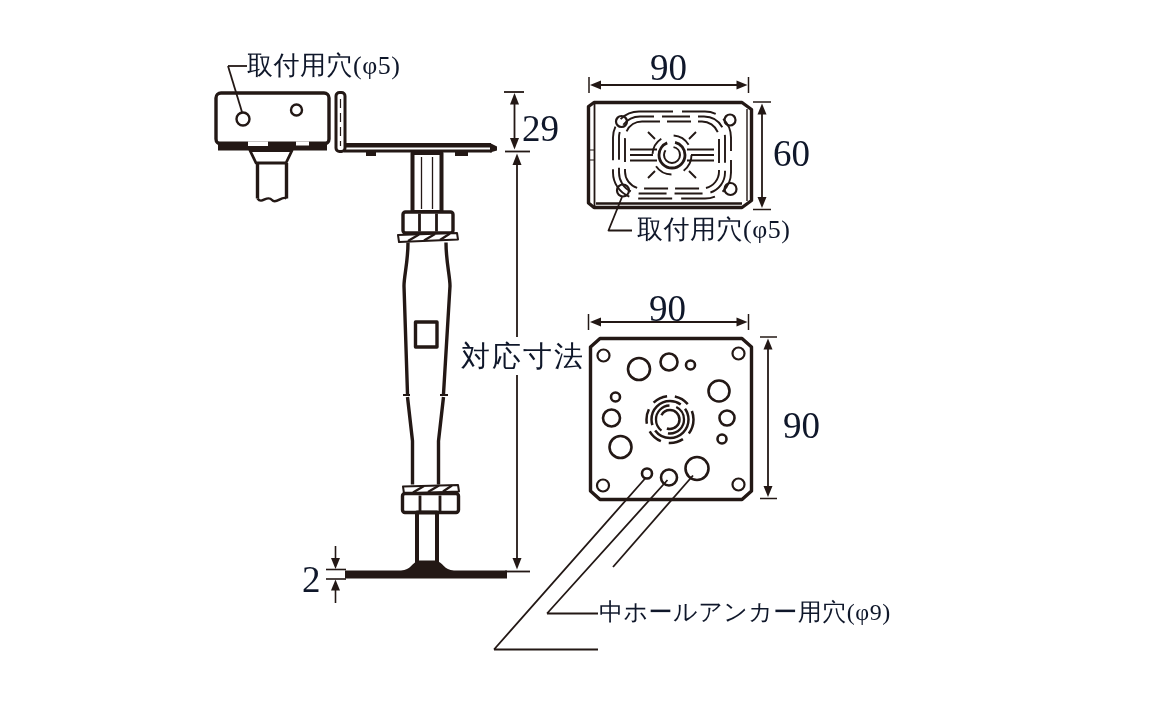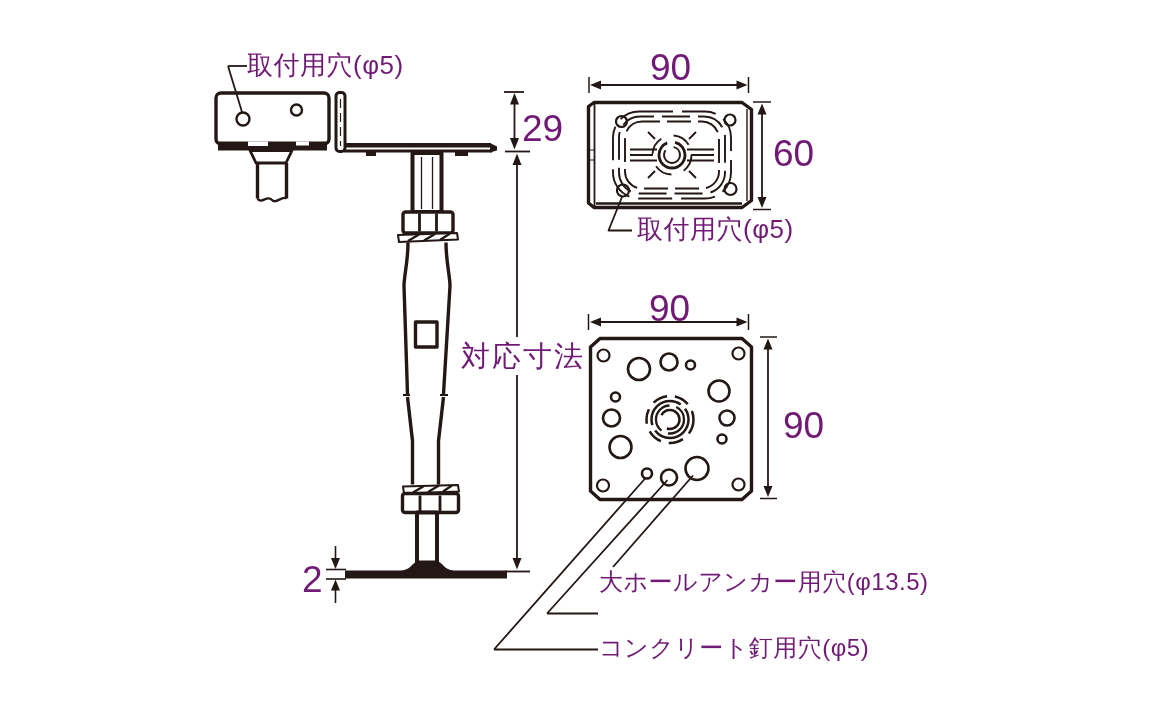--- a/index.html
+++ b/index.html
@@ -1,21 +1,21 @@
 <!DOCTYPE html>
 <html><head>
 <meta charset="utf-8">
 <style>
   * { margin:0; padding:0; box-sizing:border-box; }
   html,body { width:1160px; height:717px; background:#ffffff; overflow:hidden; }
   #stage { position:relative; width:1160px; height:717px; background:#ffffff;
            font-family:"DejaVu Sans","Liberation Sans",sans-serif; }
   #linework { position:absolute; left:0; top:0; }
-  .label { position:absolute; color:#701a75; white-space:nowrap; line-height:1.05;
-           font-family:Liberation Sans, sans-serif; }
+  .label { position:absolute; color:#0f172a; white-space:nowrap; line-height:1.05;
+           font-family:Liberation Serif, serif; }
   .lbl-callout   { font-size:26px; letter-spacing:0.5px; }
   .lbl-dim-num   { font-size:37px; font-weight:400; }
   .lbl-sub       { font-size:24px; letter-spacing:0.5px; }
   .pos-hole-front   { left:247px; top:52px;  }
   .pos-dim-29       { left:522px; top:102px;margin-top:8px; }
   .pos-dim-90top    { left:650px; top:49px;  }
   .pos-dim-60       { left:773px; top:135px; }
   .pos-hole-plate   { left:637px; top:216px; }
   .pos-taiou        { left:452px; top:341px; font-size:29px; letter-spacing:2px;margin-left:9px; }
   .pos-dim-90sqTop  { left:649px; top:290px; }
@@ -227,18 +227,17 @@
 <div class="label lbl-callout pos-hole-plate">取付用穴(φ5)</div>
 
 <div class="label pos-taiou">対応寸法</div>
 
 <div class="label lbl-dim-num pos-dim-90sqTop">90</div>
 
 <div class="label lbl-dim-num pos-dim-90sqRight">90</div>
 
 <div class="label lbl-dim-num pos-dim-2">2</div>
 
-<div class="label lbl-sub pos-large-anchor">大ホールアンカー用穴(φ13.5)</div>
-
-
-<div class="label lbl-sub pos-concrete">コンクリート釘用穴(φ5)</div>
+
+<div class="label lbl-sub pos-mid-anchor">中ホールアンカー用穴(φ9)</div>
+
 
 </div>
 
 </body></html>

